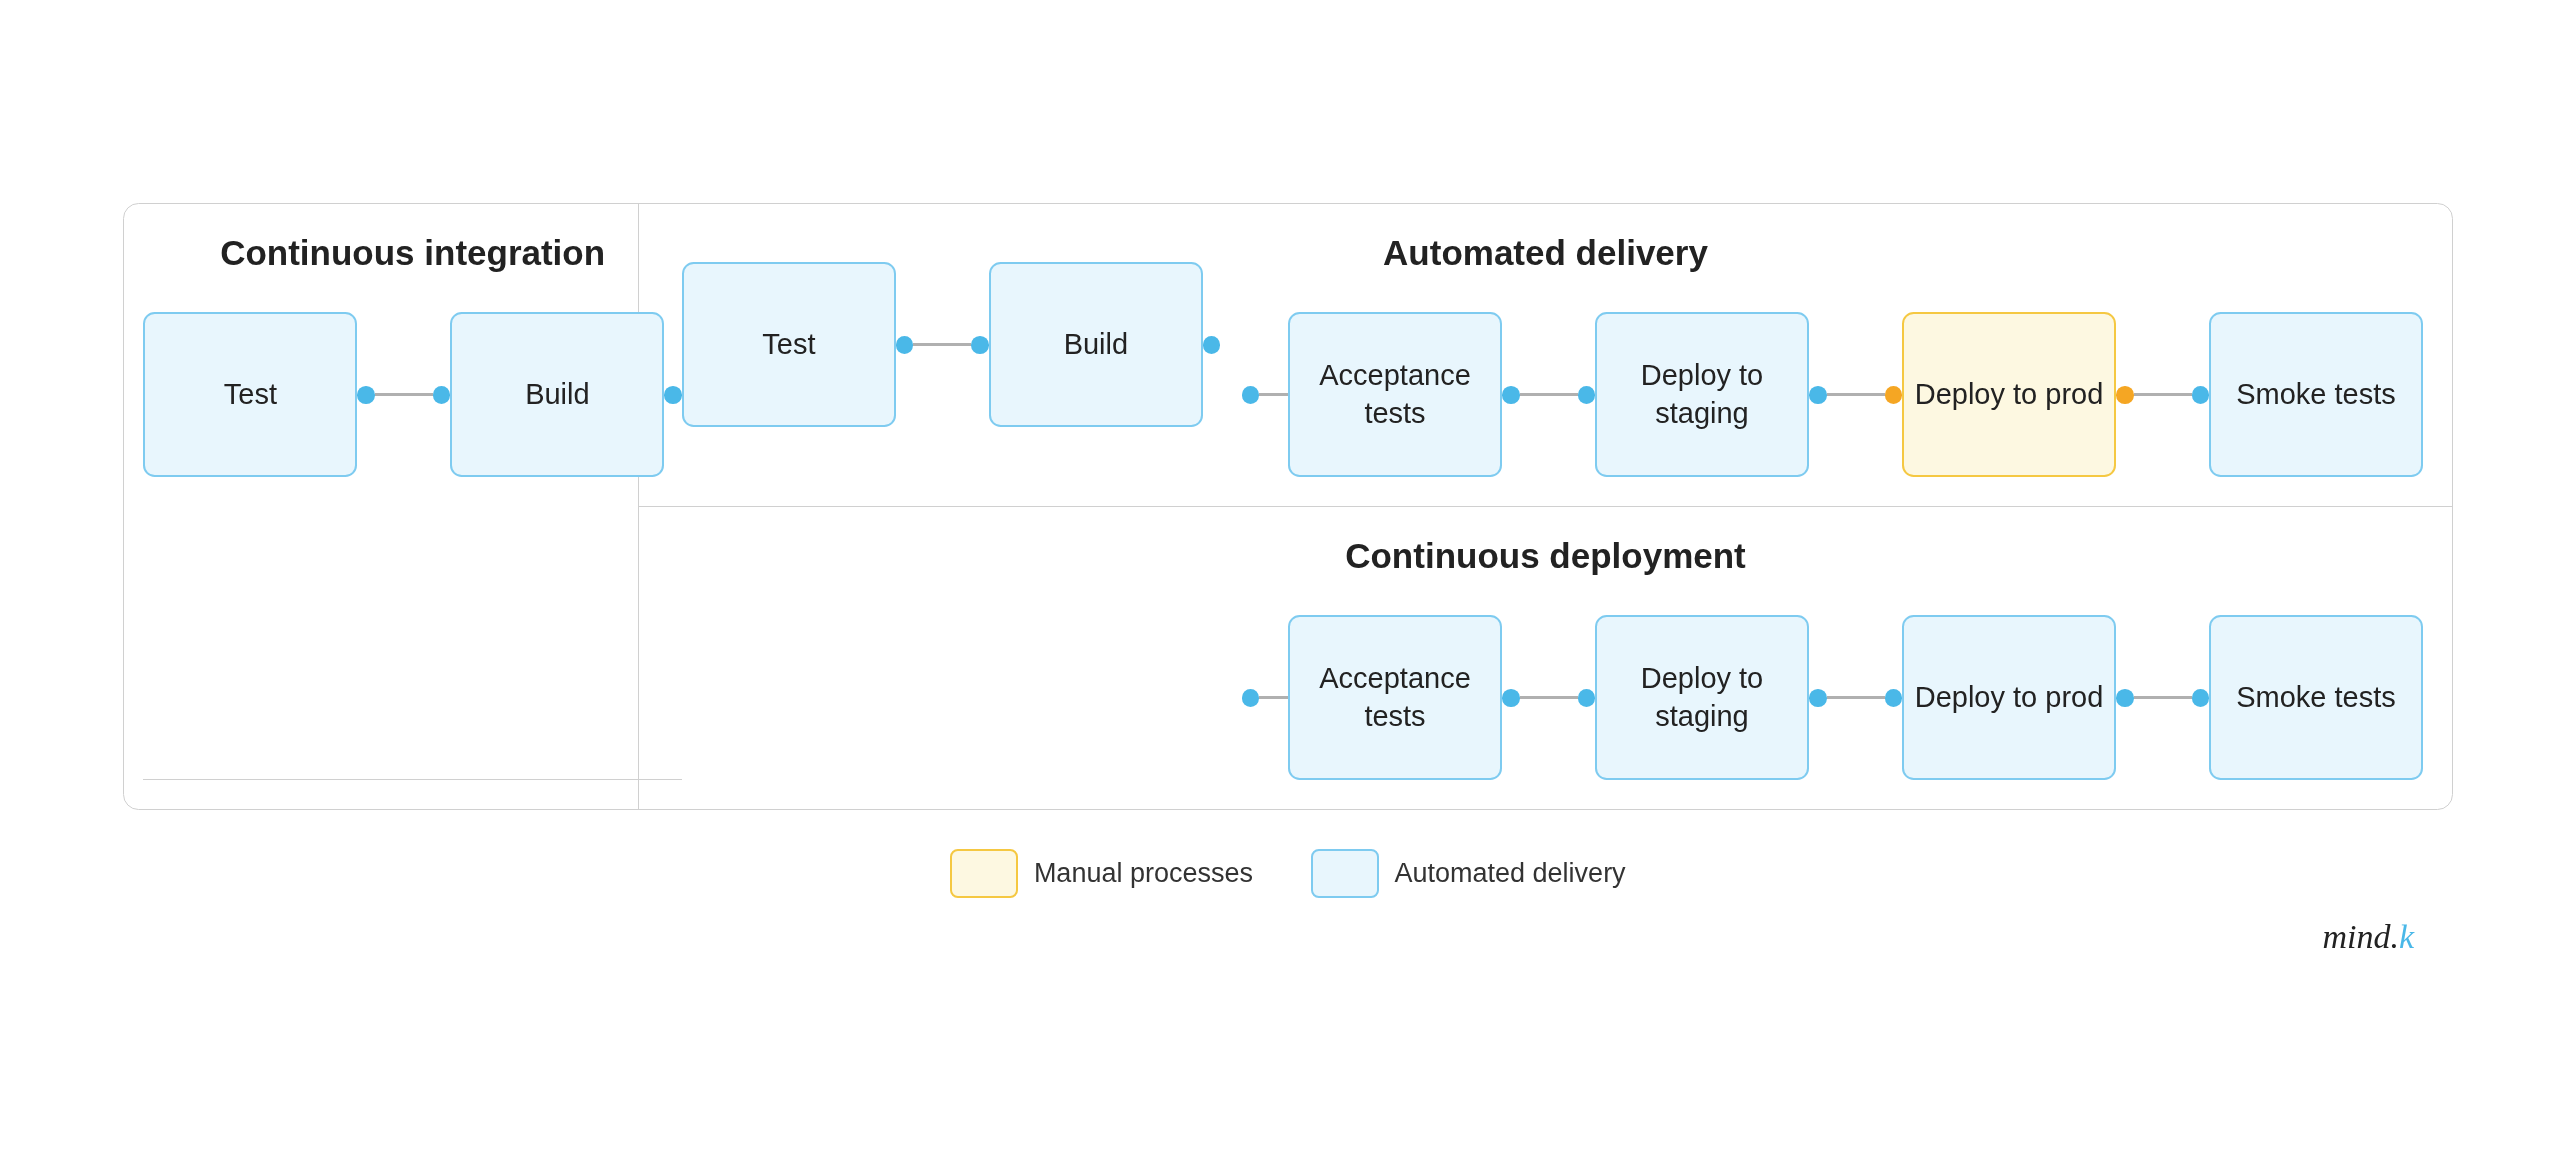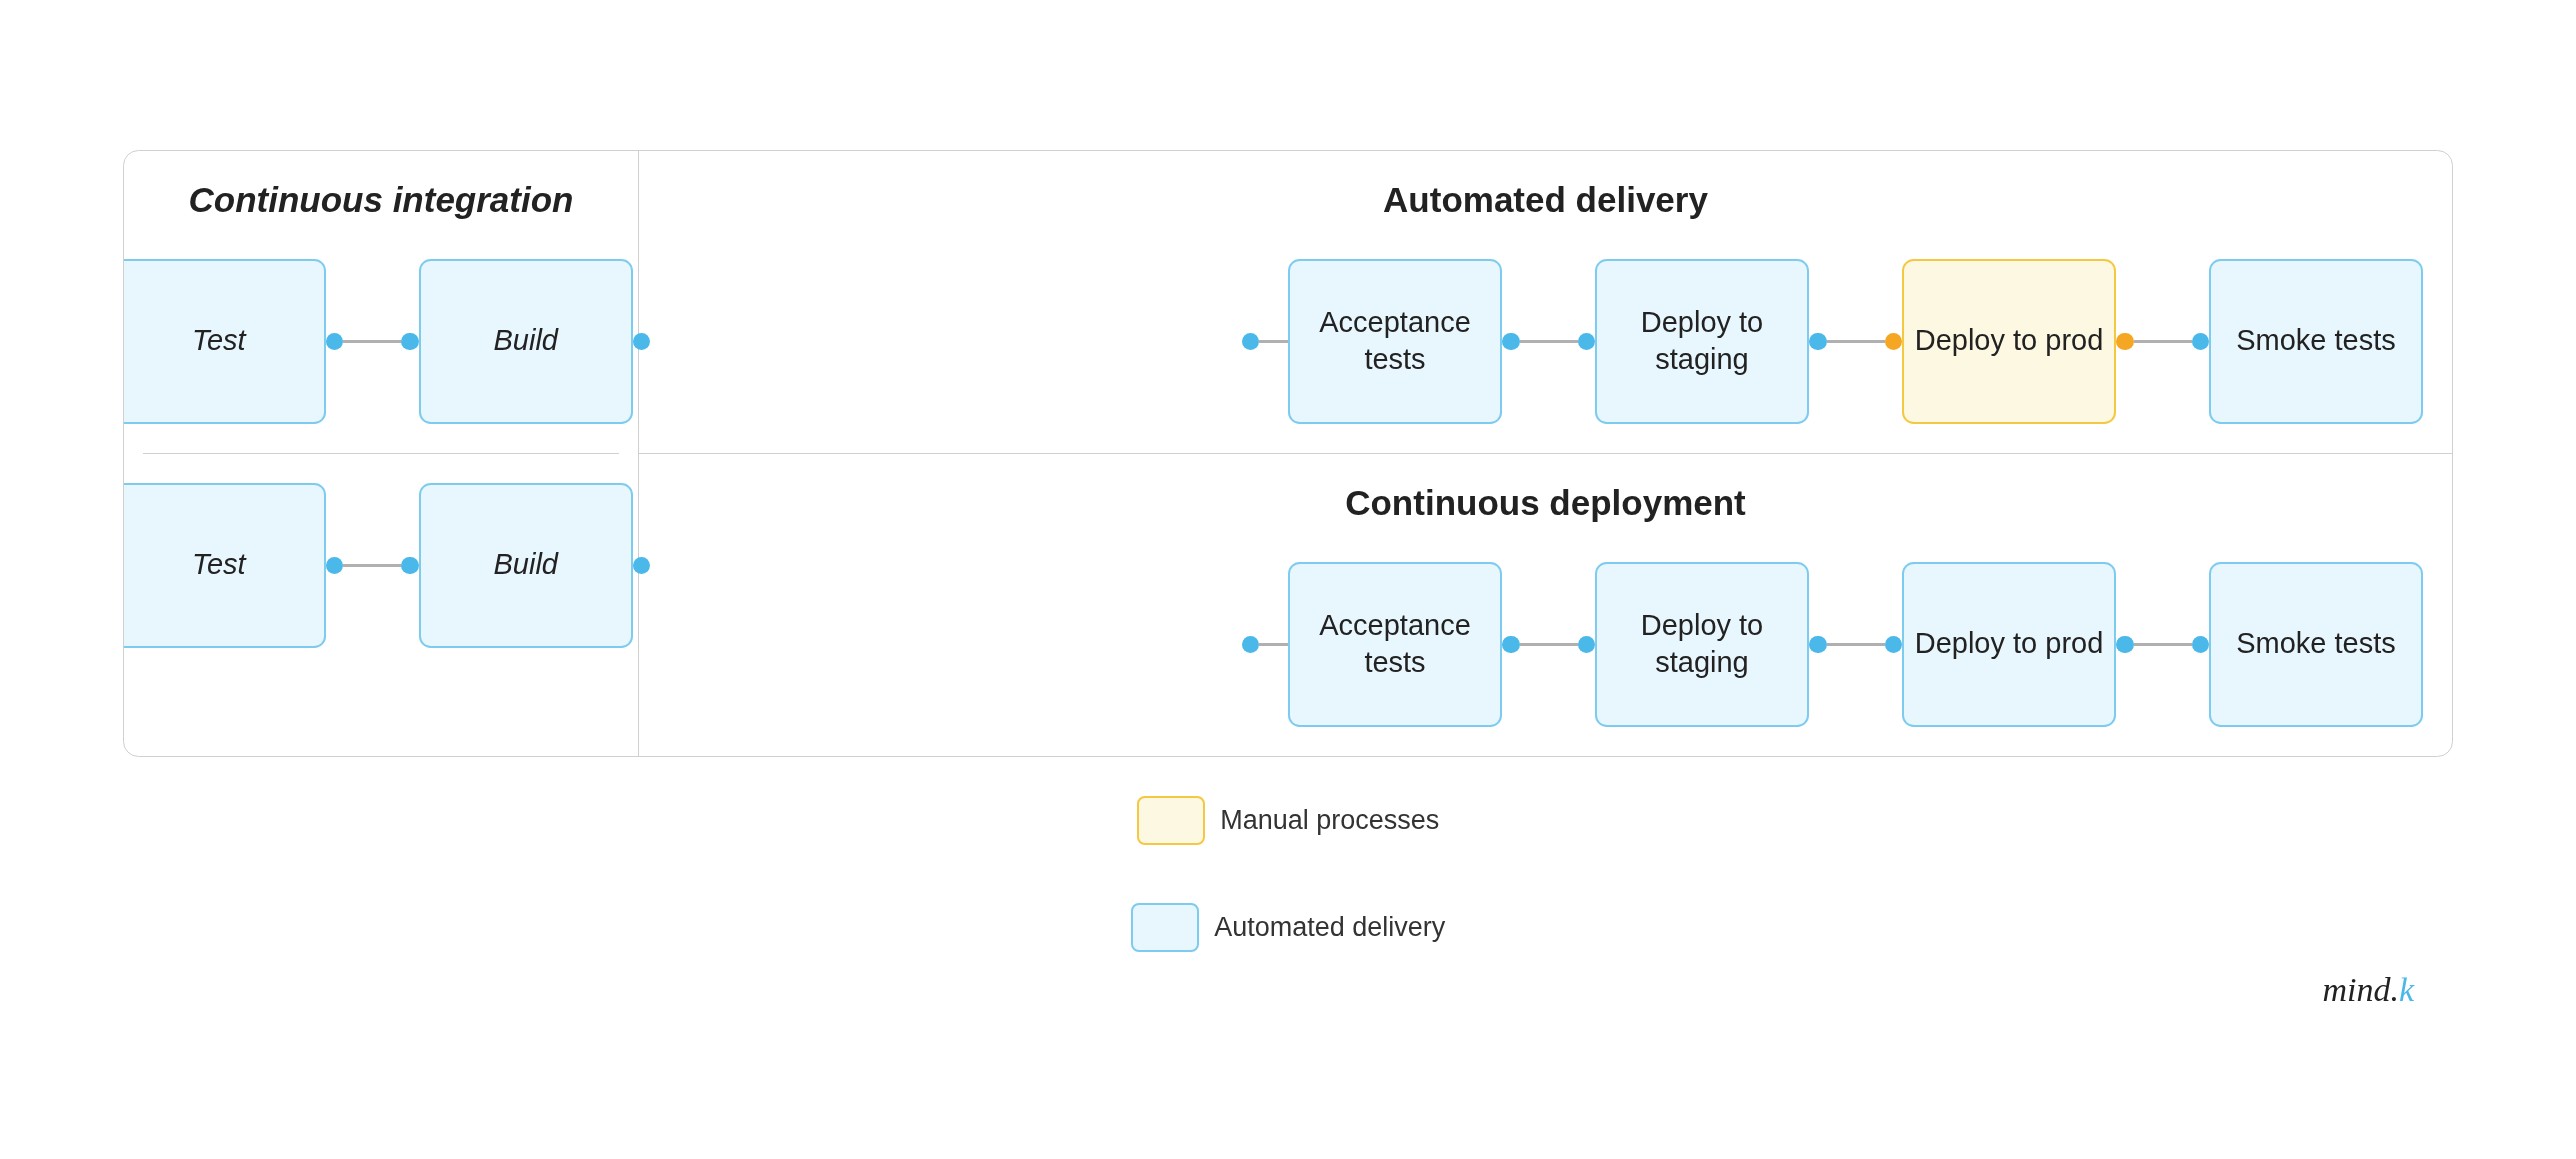--- a/index.html
+++ b/index.html
@@ -26,23 +26,22 @@
       border-radius: 15.5px;
       background: #ffffff;
       overflow: hidden;
     }
     
     .ci-panel {
       width: 515px;
       border-right: 1.9px solid #d0d0d0;
       padding: 29px 19.4px;
       display: flex;
-      flex-direction: column;
+      flex-direction: row;
       gap: 0;
-      font-style: italic;
     }
     .ci-top {
       flex: 1;
       border-bottom: 1.9px solid #d0d0d0;
       padding-bottom: 29px;
     }
     .ci-bottom {
       flex: 1;
       padding-top: 29px;
     }
@@ -125,21 +124,20 @@
       align-items: center;
       justify-content: center;
     }
     
     .legend {
       display: flex;
       align-items: center;
       justify-content: center;
       gap: 58px;
       margin-top: 39px;
-      flex-direction: column;
     }
     .legend-item {
       display: flex;
       align-items: center;
       gap: 15.5px;
       font-size: 27px;
       color: #333333;
     }
     .legend-box {
       width: 68px;

